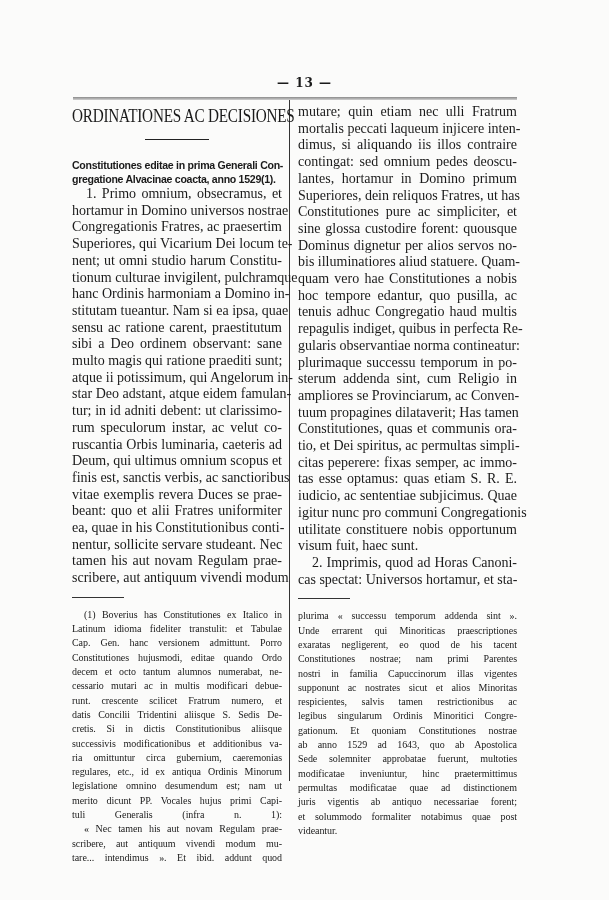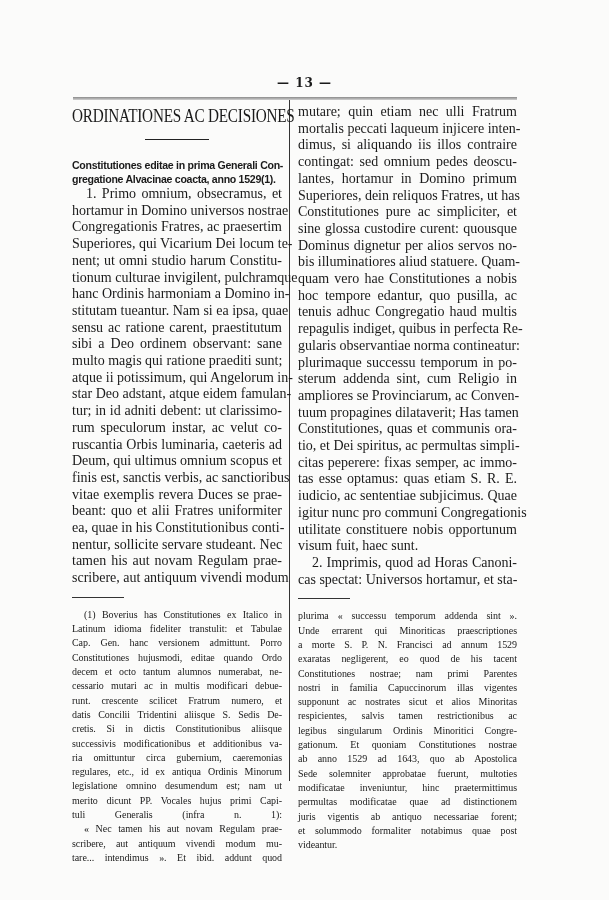--- a/index.html
+++ b/index.html
@@ -102,21 +102,21 @@
 
 <div class="col col-right">
   <div class="body-text" id="right-body">
       <span class="line">mutare; quin etiam nec ulli Fratrum</span>
       <span class="line">mortalis peccati laqueum injicere inten-</span>
       <span class="line">dimus, si aliquando iis illos contraire</span>
       <span class="line">contingat: sed omnium pedes deoscu-</span>
       <span class="line">lantes, hortamur in Domino primum</span>
       <span class="line">Superiores, dein reliquos Fratres, ut has</span>
       <span class="line">Constitutiones pure ac simpliciter, et</span>
-      <span class="line">sine glossa custodire curent: quousque</span>
+      <span class="line">sine glossa custodire forent: quousque</span>
       <span class="line">Dominus dignetur per alios servos no-</span>
       <span class="line">bis illuminatiores aliud statuere. Quam-</span>
       <span class="line">quam vero hae Constitutiones a nobis</span>
       <span class="line">hoc tempore edantur, quo pusilla, ac</span>
       <span class="line">tenuis adhuc Congregatio haud multis</span>
       <span class="line">repagulis indiget, quibus in perfecta Re-</span>
       <span class="line">gularis observantiae norma contineatur:</span>
       <span class="line">plurimaque successu temporum in po-</span>
       <span class="line">sterum addenda sint, cum Religio in</span>
       <span class="line">ampliores se Provinciarum, ac Conven-</span>
@@ -131,21 +131,20 @@
       <span class="line last">visum fuit, haec sunt.</span>
     </div>
   <div class="body-text" id="right-body-2">
       <span class="line" style="padding-left: 14px;">2. Imprimis, quod ad Horas Canoni-</span>
       <span class="line">cas spectat: Universos hortamur, et sta-</span>
     </div>
   <div class="fn-rule"></div>
   <div class="body-text footnote" id="right-fn">
       <span class="line">plurima « successu temporum addenda sint ».</span>
       <span class="line">Unde errarent qui Minoriticas praescriptiones</span>
-      <span class="line">a morte S. P. N. Francisci ad annum 1529</span>
       <span class="line">exaratas negligerent, eo quod de his tacent</span>
       <span class="line">Constitutiones nostrae; nam primi Parentes</span>
       <span class="line">nostri in familia Capuccinorum illas vigentes</span>
       <span class="line">supponunt ac nostrates sicut et alios Minoritas</span>
       <span class="line">respicientes, salvis tamen restrictionibus ac</span>
       <span class="line">legibus singularum Ordinis Minoritici Congre-</span>
       <span class="line">gationum. Et quoniam Constitutiones nostrae</span>
       <span class="line">ab anno 1529 ad 1643, quo ab Apostolica</span>
       <span class="line">Sede solemniter approbatae fuerunt, multoties</span>
       <span class="line">modificatae inveniuntur, hinc praetermittimus</span>

